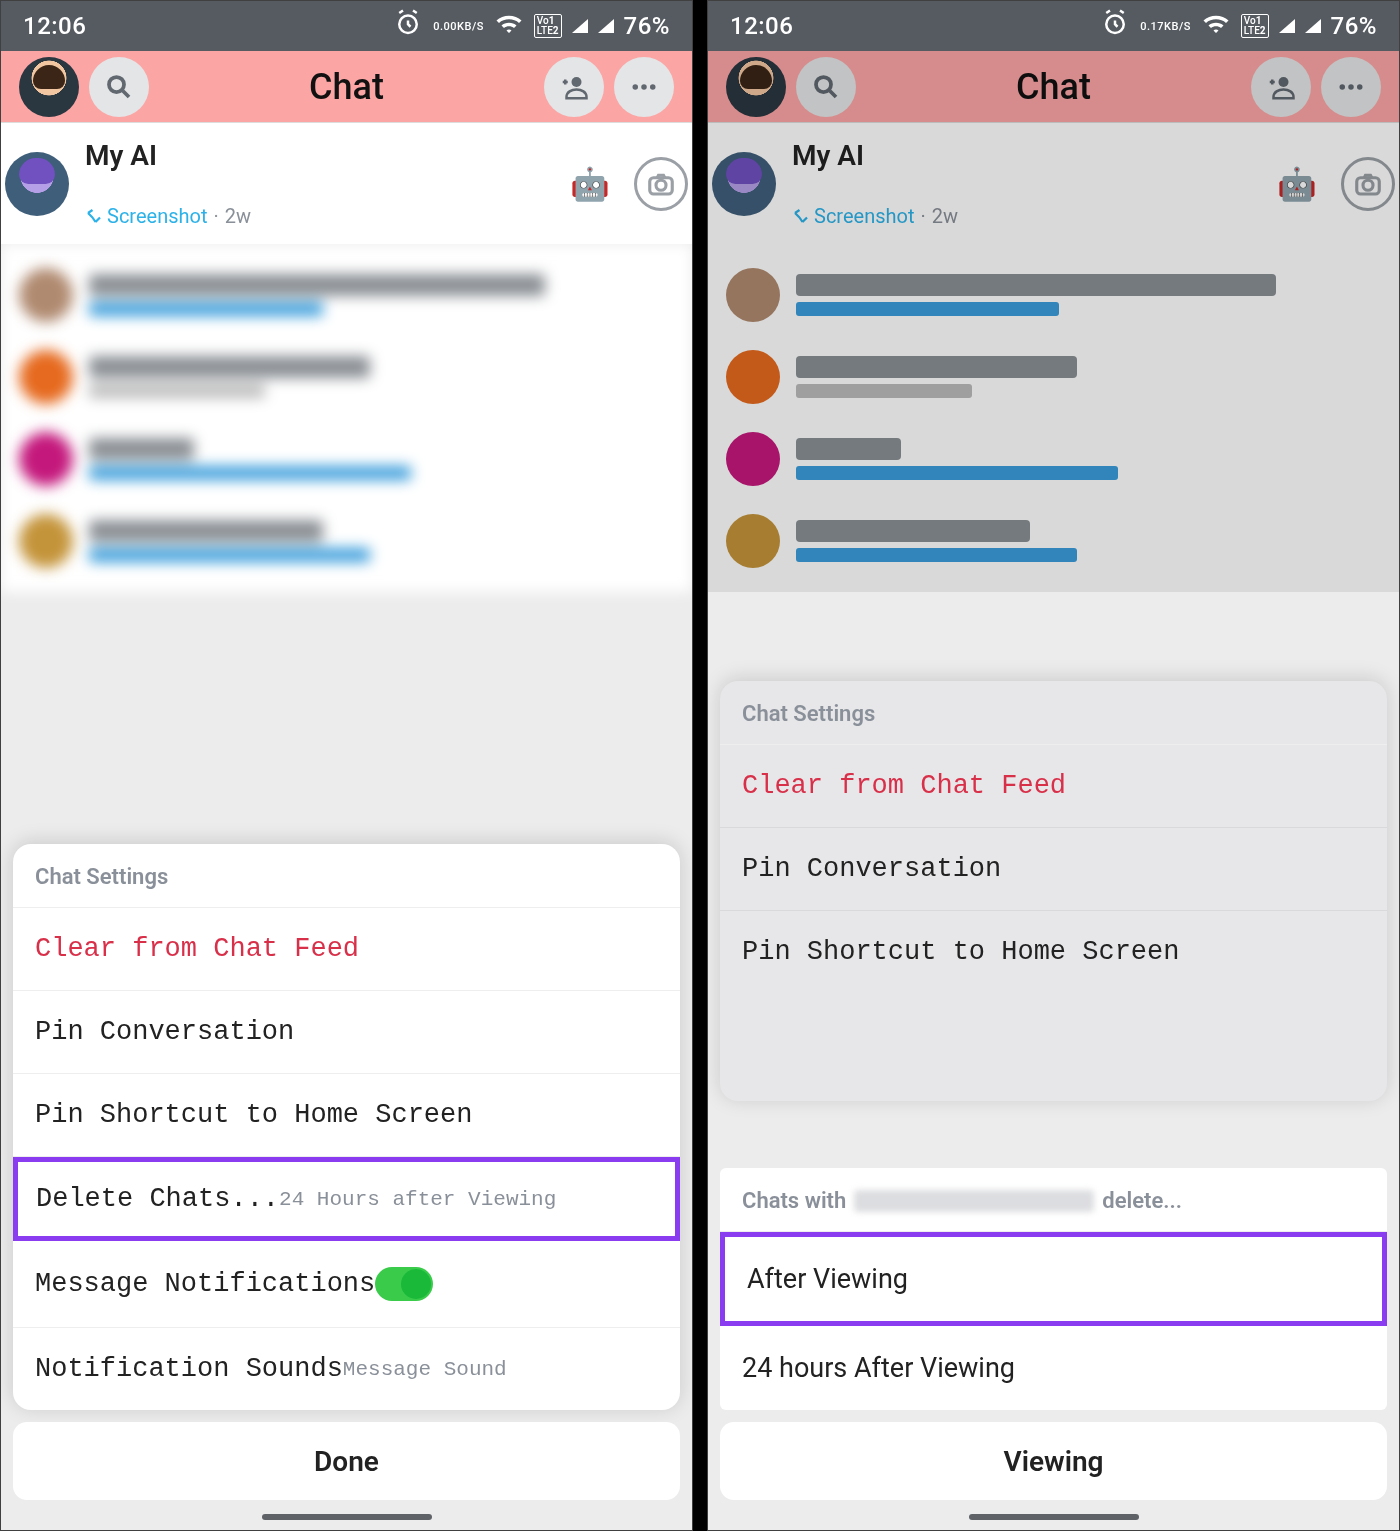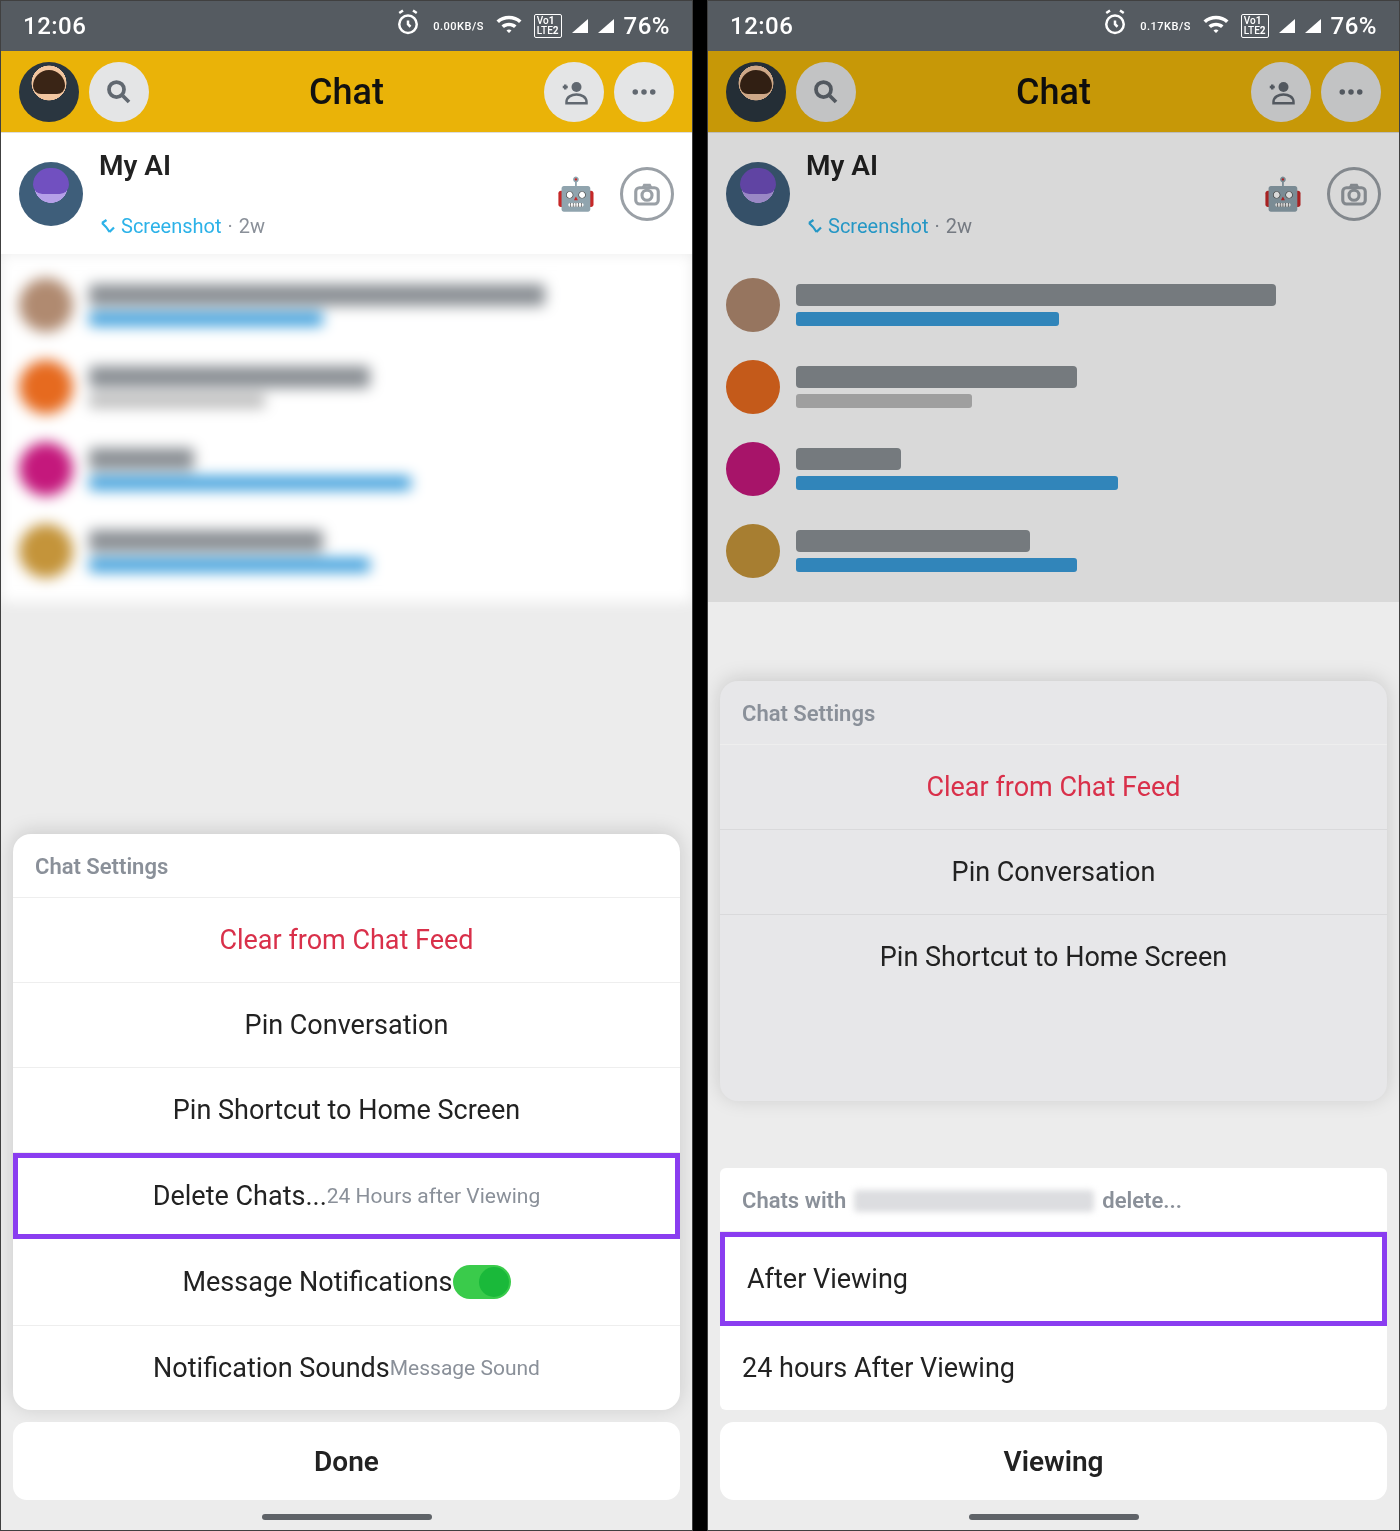--- a/index.html
+++ b/index.html
@@ -38,22 +38,22 @@
     font-weight: 500;
     letter-spacing: 0.5px;
   }
   .status-left { }
   .status-right { display:flex; align-items:center; gap:10px; }
   .mini-stack { display:flex; flex-direction:row; align-items:center; font-size:11px; line-height:1; }
   .lte-badge { border:1.5px solid #fff; border-radius:2px; font-size:10px; padding:1px 2px; letter-spacing:0px; }
   .signal { display:inline-block; width:0; height:0; border-bottom:14px solid #fff; border-left:16px solid transparent; }
   
   .header-chat {
-    height: 82px;
-    background: #eab308;
+    height: 72px;
+    background: #fca5a5;
     display:flex;
     align-items:center;
     padding: 8px 18px;
     gap: 10px;
     border-bottom: 1px solid #ddd;
     position: relative;
   }
   .avatar-main {
     width: 60px; height: 60px; border-radius: 30px;
     background:
@@ -70,21 +70,21 @@
     width: 60px; height: 60px; border-radius: 30px;
     background:#e4e5e6; display:flex; align-items:center; justify-content:center;
     color:#616870;
   }
   .header-title { flex:1; text-align:center; font-size:36px; color:#111; font-weight:500; }
   .header-right { display:flex; gap:10px; }
   
   .myai-row {
     background:#fff;
     display:flex; align-items:center;
-    padding: 16px 18px;
+    padding: 16px 4px;
     gap: 16px;
   }
   .myai-avatar {
     width: 64px; height:64px; border-radius:32px;
     background:
       radial-gradient(circle at 50% 38%, #b5a0e8 0 32%, transparent 33%),
       linear-gradient(#3e5e7a,#3e5e7a);
     position: relative; overflow:hidden;
   }
   .myai-avatar::after {
@@ -112,21 +112,21 @@
     border-radius:18px;
     box-shadow:0 -2px 20px rgba(0,0,0,.15);
     overflow:hidden;
   }
   .sheet-header { padding:20px 22px 18px; font-size:22px; color:#8a9099; font-weight:600; border-bottom:1px solid #eee; }
   .sheet-item {
     padding: 26px 22px;
     font-size:27px;
     color:#222;
     border-bottom:1px solid #eee;
-    display:flex; align-items:center; justify-content:center;
+    display:flex; align-items:center; justify-content:flex-start;font-family:Liberation Mono, monospace;
   }
   .sheet-item.red { color:#d9304a; }
   .sheet-item .sub { font-size:21px; color:#8a9099; font-weight:400; }
   .toggle { width:58px; height:34px; background:#3acb4b; border-radius:17px; position:relative; }
   .toggle::after { content:""; position:absolute; right:2px; top:2px; width:30px; height:30px; background:#1ab93a; border-radius:15px; }
   .highlight-box {
     border:5px solid #8a3df0;
   }
   .done-btn, .cancel-btn {
     position:absolute;

